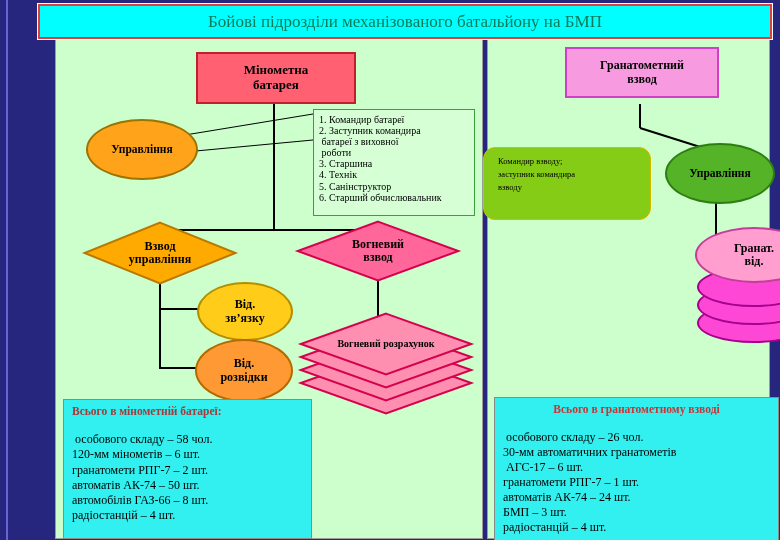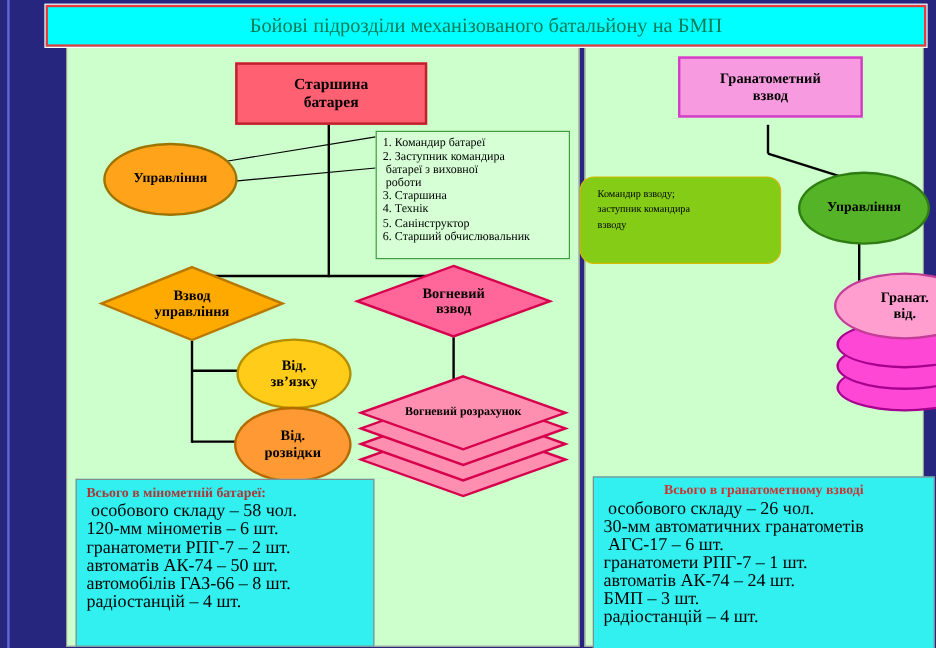--- a/index.html
+++ b/index.html
@@ -17,21 +17,21 @@
   .box{display:flex;align-items:center;justify-content:center}
   .ellipse{border-radius:50%;display:flex;align-items:center;justify-content:center}
   .label{font-weight:bold;color:#000;white-space:pre-wrap;text-align:center;line-height:1.12}
   .diamond svg,.stack svg{position:absolute;left:0;overflow:visible}
   .diamond svg{top:0;width:100%;height:100%}
   .dlabel{position:absolute;display:flex;align-items:center;justify-content:center;width:100%;height:100%}
   .notes{white-space:pre-wrap;line-height:1.38}
   .summary{background:#33f0f0;border:1px solid #8a8a8a;padding:5px 8px;z-index:2}
   .sum-title{font-weight:bold;font-size:11.5px;color:#a63a3a;white-space:pre-wrap}
   .sum-title.center{text-align:center;color:#cc3333}
-  .sum-body{font-size:15px;line-height:15.3px;white-space:pre-wrap;color:#000;margin-top:2px}
+  .sum-body{font-size:12px;line-height:15.3px;white-space:pre-wrap;color:#000;margin-top:15px}
   .callout{position:absolute;z-index:2;border-radius:12px}
 </style>
 </head>
 <body>
 
 <div class="slide">
 
   <div class="left-line"></div>
 
   <div class="title-bar">
@@ -53,21 +53,21 @@
       <line x1="640" y1="128" x2="716" y2="152"></line>
       <line x1="716" y1="196" x2="716" y2="236"></line>
     </g>
     <g stroke="#000000" stroke-width="1">
       <line x1="185" y1="135" x2="313" y2="114"></line>
       <line x1="185" y1="152" x2="313" y2="140"></line>
     </g>
   </svg>
 
   <div class="shape box" style="left:196px;top:52px;width:156px;height:48px;background:#ff6072;border:2px solid #c0202c">
-    <div class="label" style="font-size:13px">Старшина
+    <div class="label" style="font-size:13px">Мінометна
 батарея</div>
   </div>
 
   <div class="shape ellipse" style="left:86px;top:119px;width:108px;height:57px;background:#ffa31a;border:2px solid #9c7400">
     <div class="label" style="font-size:11.5px">Управління</div>
   </div>
 
   <div class="shape notes" style="left:313px;top:109px;width:150px;height:97px;background:#d6ffd6;border:1px solid #3c9e3c;padding:4px 5px;font-size:10px;line-height:11.1px">1. Командир батареї
 2. Заступник командира
  батареї з виховної

